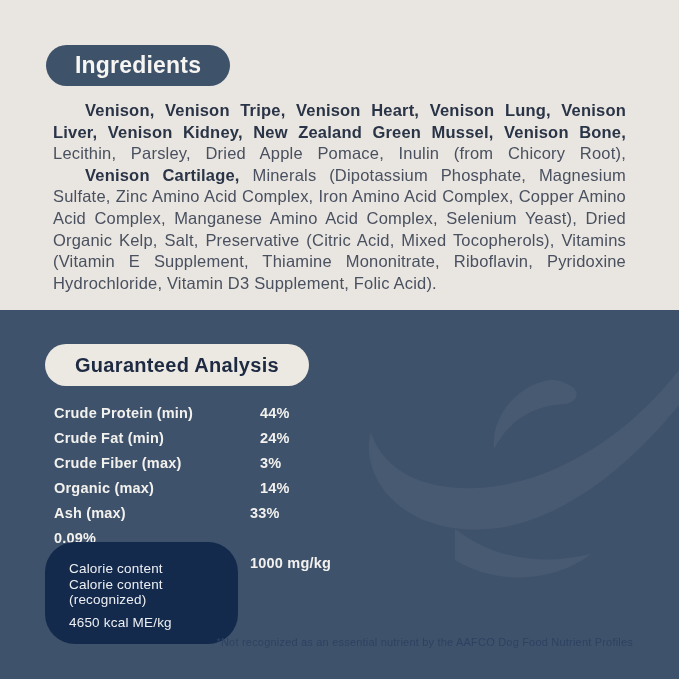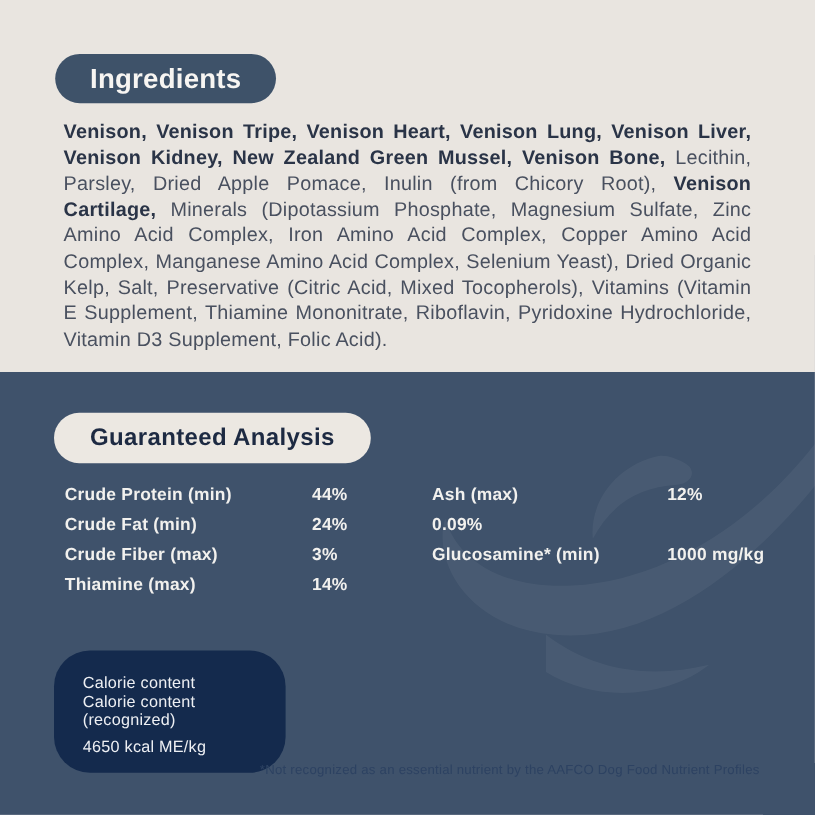--- a/index.html
+++ b/index.html
@@ -24,38 +24,39 @@
     background:#3e5269;
   }
   .pill-navy span{
     color:#f7f5f2;font-size:23px;font-weight:bold;letter-spacing:.2px;
   }
   .ingredients{
     position:absolute;left:53px;top:100px;width:573px;margin:0;
     font-size:16.5px;line-height:21.6px;letter-spacing:.2px;
     text-align:justify;color:#49505f;
   }
-  .ingredients .seg-bold{font-weight:bold;color:#2a3447;}
+  .ingredients .seg-bold{font-weight:bold;color:#2a3447;margin-left:32px;}
 
   
   .bottom{
     position:absolute;left:0;top:310px;width:679px;height:369px;
     background:#3f526b;color:#f2f1ee;
   }
   .waves{position:absolute;left:0;top:0;width:679px;height:369px;pointer-events:none;}
   .pill-cream{
     position:absolute;left:45px;top:34px;height:42px;padding:0 30px;
     background:#ece8e2;
   }
   .pill-cream span{
     color:#1d2a42;font-size:20px;font-weight:bold;letter-spacing:.3px;
   }
   .analysis-grid{
     position:absolute;left:54px;top:90px;width:585px;
     display:flex;
+    flex-direction:column;
   }
   .analysis-col{display:flex;flex-direction:column;}
   .analysis-col.left{width:306px;}
   .analysis-col.right{flex:1;}
   .analysis-row{
     display:flex;align-items:center;height:25px;
     font-size:14.5px;font-weight:bold;letter-spacing:.2px;color:#f2f1ee;
   }
   .analysis-col.left  .analysis-label{width:206px;}
   .analysis-col.right .analysis-label{width:196px;}
@@ -109,28 +110,28 @@
           </div>
           <div class="analysis-row">
             <span class="analysis-label">Crude Fat (min)</span>
             <span class="analysis-value">24%</span>
           </div>
           <div class="analysis-row">
             <span class="analysis-label">Crude Fiber (max)</span>
             <span class="analysis-value">3%</span>
           </div>
           <div class="analysis-row">
-            <span class="analysis-label">Thiamine (max)</span>
+            <span class="analysis-label">Organic (max)</span>
             <span class="analysis-value">14%</span>
           </div>
         </div>
       <div class="analysis-col right" id="analysis-right">
           <div class="analysis-row">
             <span class="analysis-label">Ash (max)</span>
-            <span class="analysis-value">12%</span>
+            <span class="analysis-value">33%</span>
           </div>
           <div class="analysis-row">
             <span class="analysis-value">0.09%</span>
           </div>
           <div class="analysis-row">
             <span class="analysis-label">Glucosamine* (min)</span>
             <span class="analysis-value">1000 mg/kg</span>
           </div>
         </div>
     </div>

